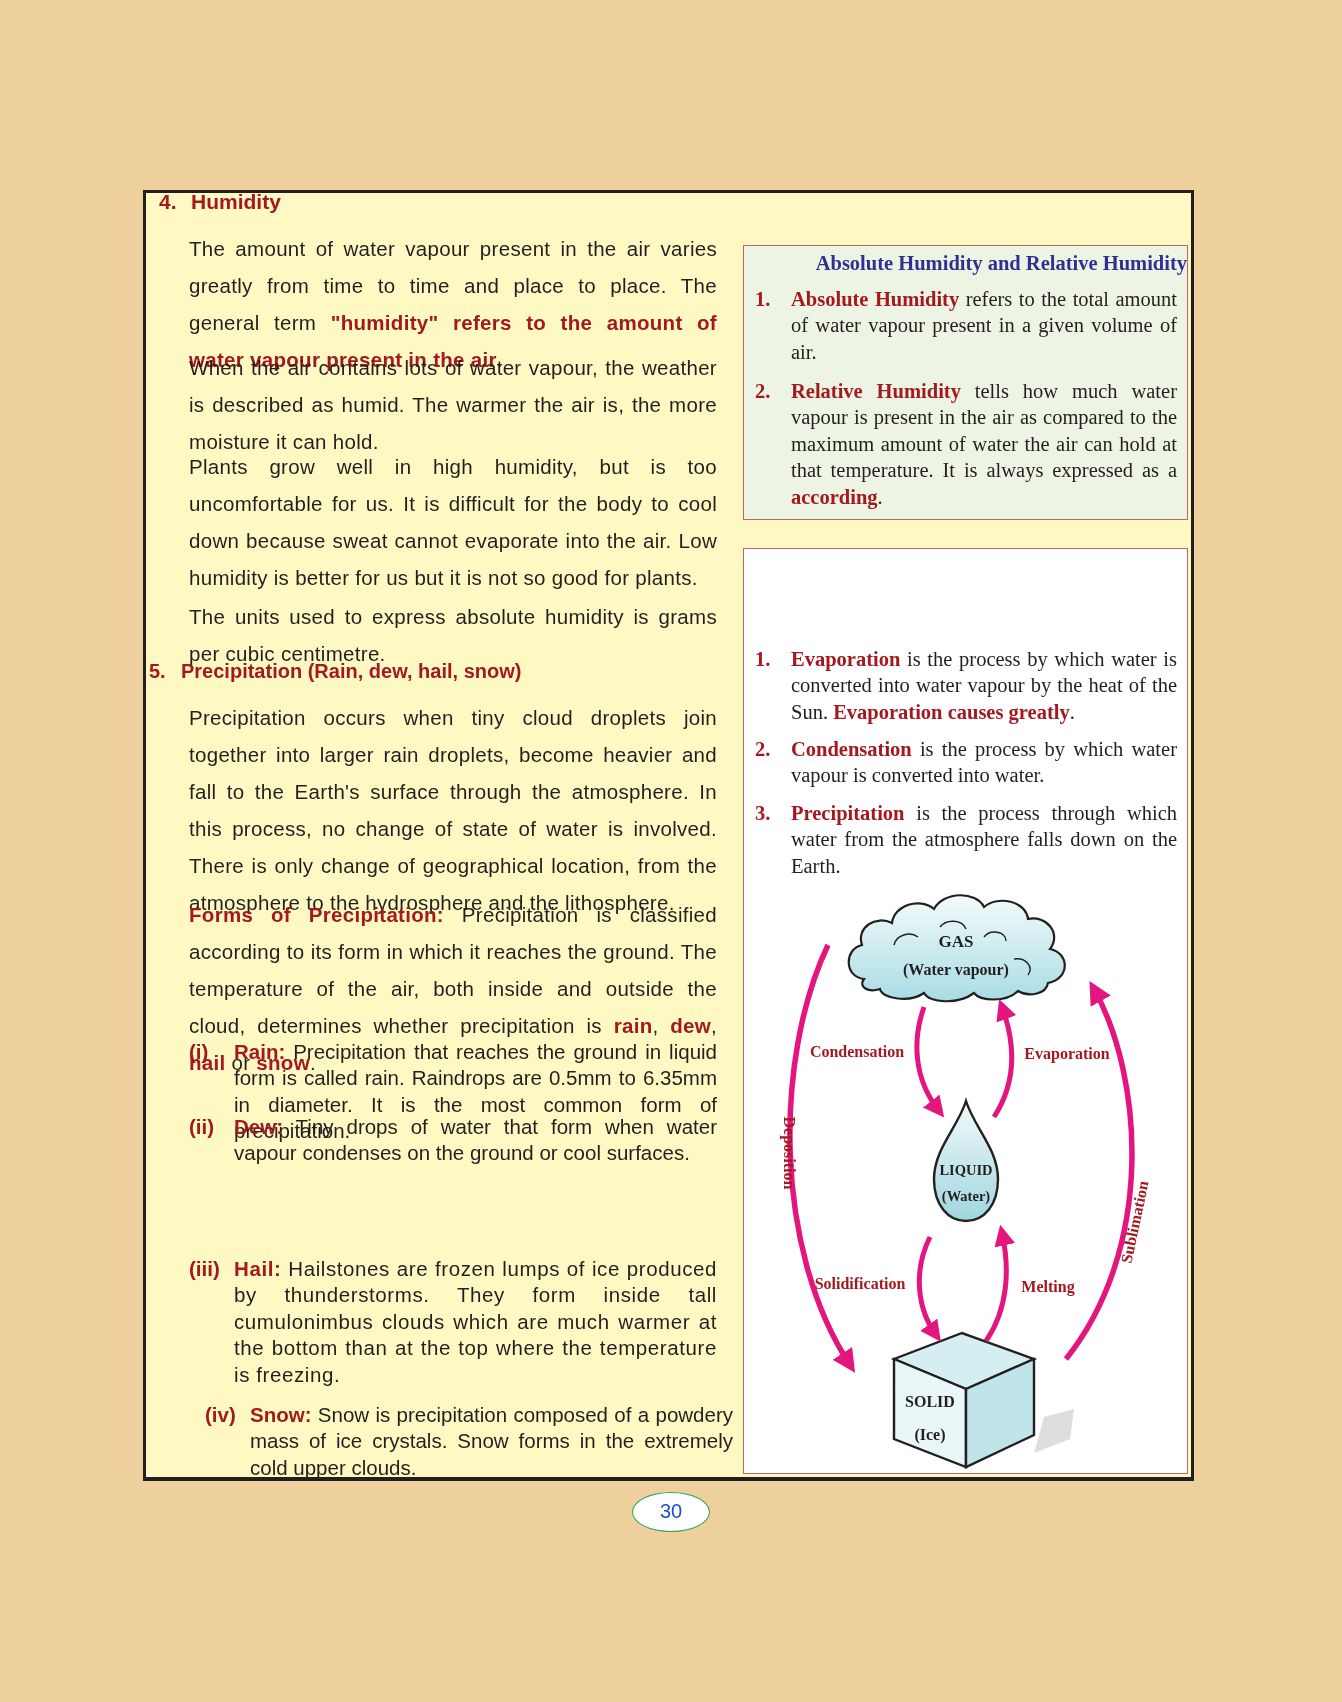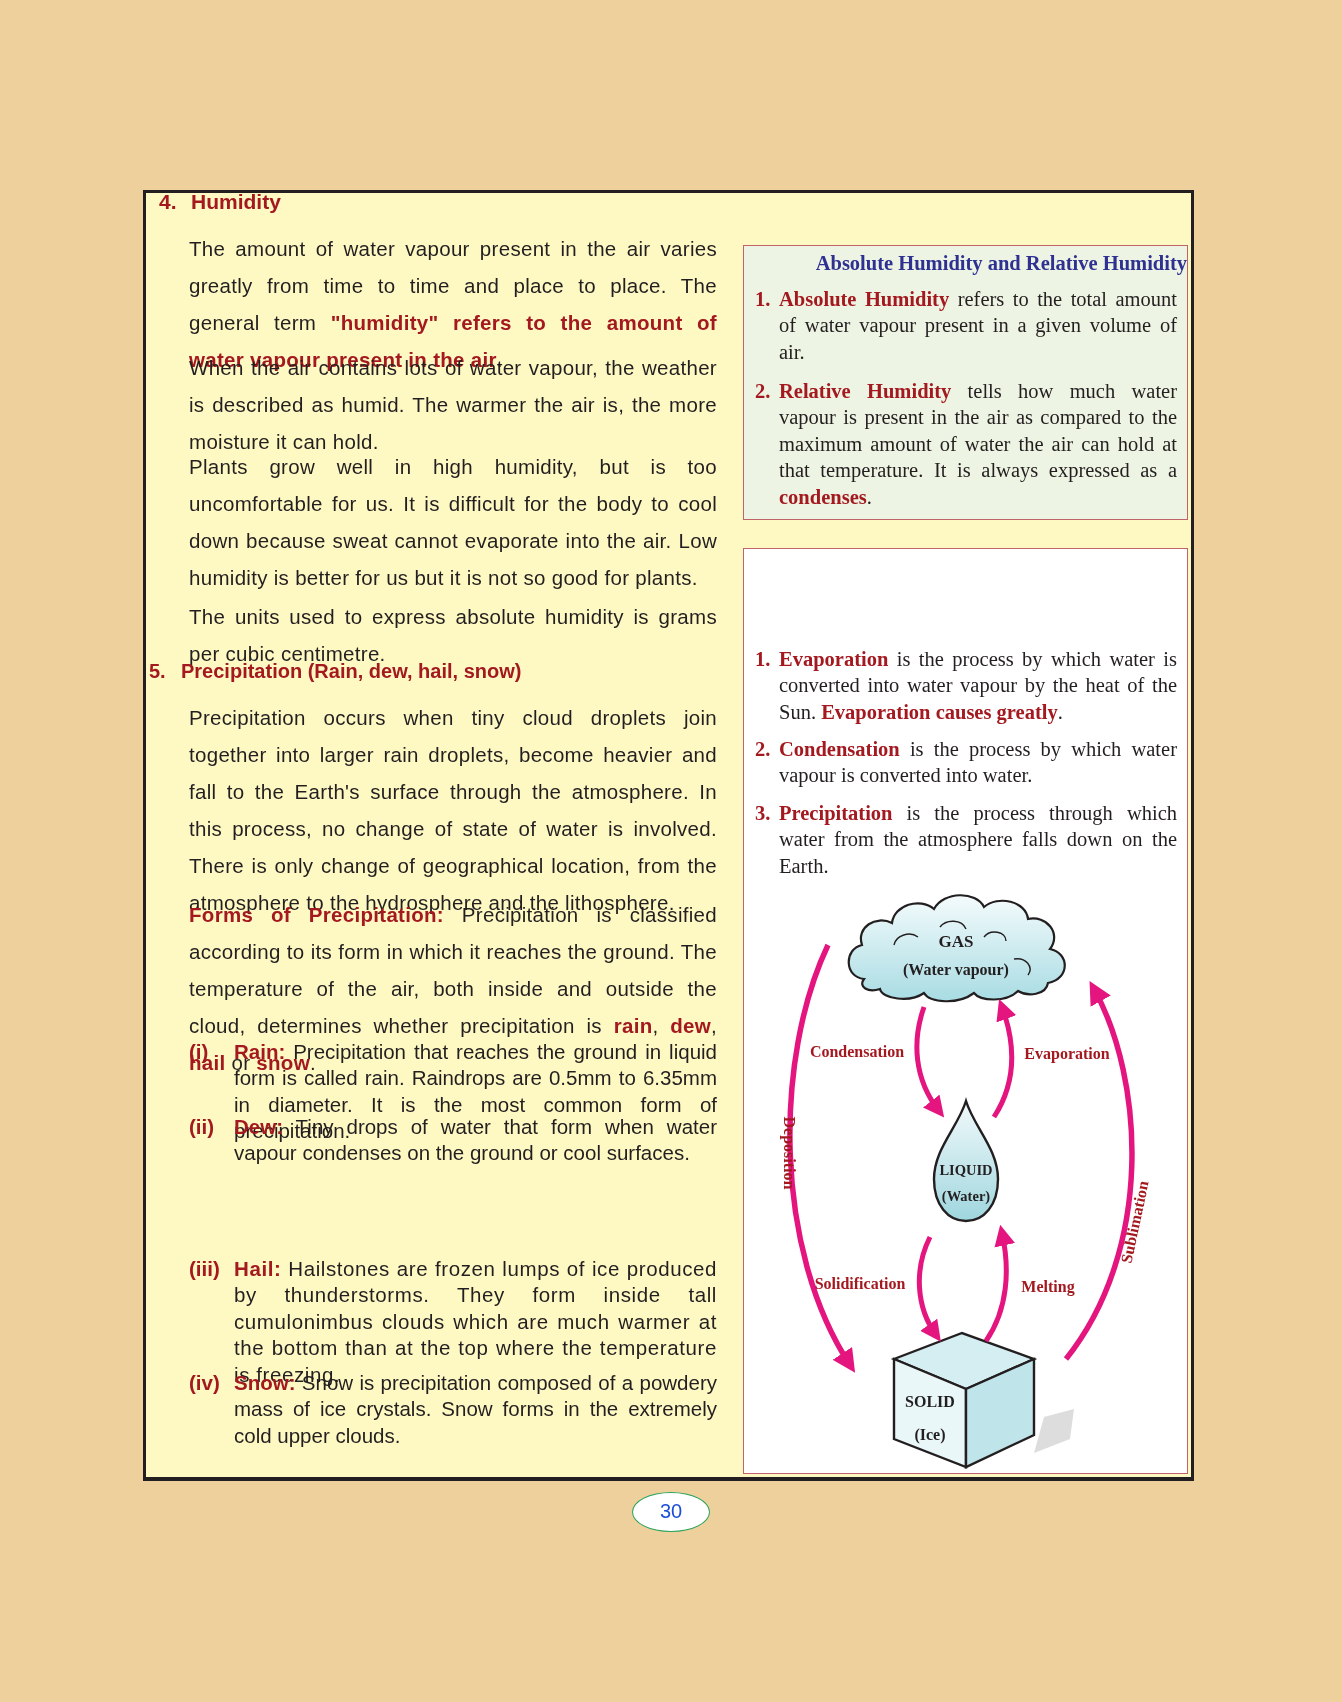--- a/index.html
+++ b/index.html
@@ -13,21 +13,21 @@
   .sub { position:absolute; left:43px; width:528px; font-size:20.5px; line-height:26.4px; color:#231f20; }
   .sub .lab { position:absolute; left:0; top:0; color:#A3191F; font-weight:bold; }
   .sub .txt { margin-left:45px; display:block; text-align:justify; }
 
   .box1 { position:absolute; left:597px; top:52px; width:445px; height:275px; background:#EEF4E3; border:1.5px solid #C0646A; box-sizing:border-box; font-family:"Liberation Serif", serif; color:#231f20; }
   .box1 .title { position:absolute; left:0; right:0; top:6px; text-align:right; font-size:20.5px; font-weight:bold; color:#2E3192; }
   .box2 { position:absolute; left:597px; top:355px; width:445px; height:926px; background:#fff; border:1.5px solid #C0646A; box-sizing:border-box; font-family:"Liberation Serif", serif; color:#231f20; }
   .serif-p { position:absolute; left:11px; width:420px; font-size:20.5px; line-height:26.4px; text-align:justify; }
   .item { position:absolute; left:11px; width:422px; font-size:20.5px; line-height:26.4px; }
   .item .n { position:absolute; left:0; top:0; color:#A3191F; font-weight:bold; }
-  .item .t { display:block; margin-left:24px; text-align:justify; }
+  .item .t { display:block; margin-left:36px; text-align:justify; }
   .diagram { position:absolute; left:0; top:300px; width:442px; height:620px; }
   .pageno { position:absolute; left:632px; top:1492px; width:78px; height:40px; border:1.5px solid #2BA45A; border-radius:50%; background:#fff; box-sizing:border-box; text-align:center; line-height:37px; font-size:20px; color:#1d4ed8; }
 </style>
 </head>
 <body>
 
 <div class="frame">
 
   <div class="left">
     <div class="h" style="left:13px; top:-3px;">
@@ -56,35 +56,35 @@
       <span class="txt"><span class="red">Rain:</span><span> Precipitation that reaches the ground in liquid form is called rain. Raindrops are 0.5mm to 6.35mm in diameter. It is the most common form of precipitation.</span></span>
     </div>
     <div class="sub" style="top:921px;">
       <span class="lab">(ii)</span>
       <span class="txt"><span class="red">Dew:</span><span> Tiny drops of water that form when water vapour condenses on the ground or cool surfaces.</span></span>
     </div>
     <div class="sub" style="top:1063px;">
       <span class="lab">(iii)</span>
       <span class="txt" style="letter-spacing:0.6px;"><span class="red">Hail:</span><span> Hailstones are frozen lumps of ice produced by thunderstorms. They form inside tall cumulonimbus clouds which are much warmer at the bottom than at the top where the temperature is freezing.</span></span>
     </div>
-    <div class="sub" style="top:1177px;">
+    <div class="sub" style="top:1209px;margin-left:16px;">
       <span class="lab">(iv)</span>
       <span class="txt"><span class="red">Snow:</span><span> Snow is precipitation composed of a powdery mass of ice crystals. Snow forms in the extremely cold upper clouds.</span></span>
     </div>
   </div>
 
   <div class="box1">
     <div class="title">Absolute Humidity and Relative Humidity</div>
     <div class="item" style="top:40px;">
       <span class="n">1.</span>
       <span class="t"><span class="red">Absolute Humidity</span><span> refers to the total amount of water vapour present in a given volume of air.</span></span>
     </div>
     <div class="item" style="top:132px;">
       <span class="n">2.</span>
-      <span class="t"><span class="red">Relative Humidity</span><span>  tells how much water vapour is present in the air as compared to the maximum amount of water the air can hold at that temperature. It is always expressed as a </span><span class="red">condenses</span><span>.</span></span>
+      <span class="t"><span class="red">Relative Humidity</span><span>  tells how much water vapour is present in the air as compared to the maximum amount of water the air can hold at that temperature. It is always expressed as a </span><span class="red">according</span><span>.</span></span>
     </div>
   </div>
 
   <div class="box2">
     <div class="item" style="top:97px; left:11px;">
       <span class="n">1.</span>
       <span class="t"><span class="red">Evaporation</span><span> is the process by which water is converted into water vapour by the heat of the Sun. </span><span class="red">Evaporation causes greatly</span><span>.</span></span>
     </div>
     <div class="item" style="top:187px;">
       <span class="n">2.</span>

